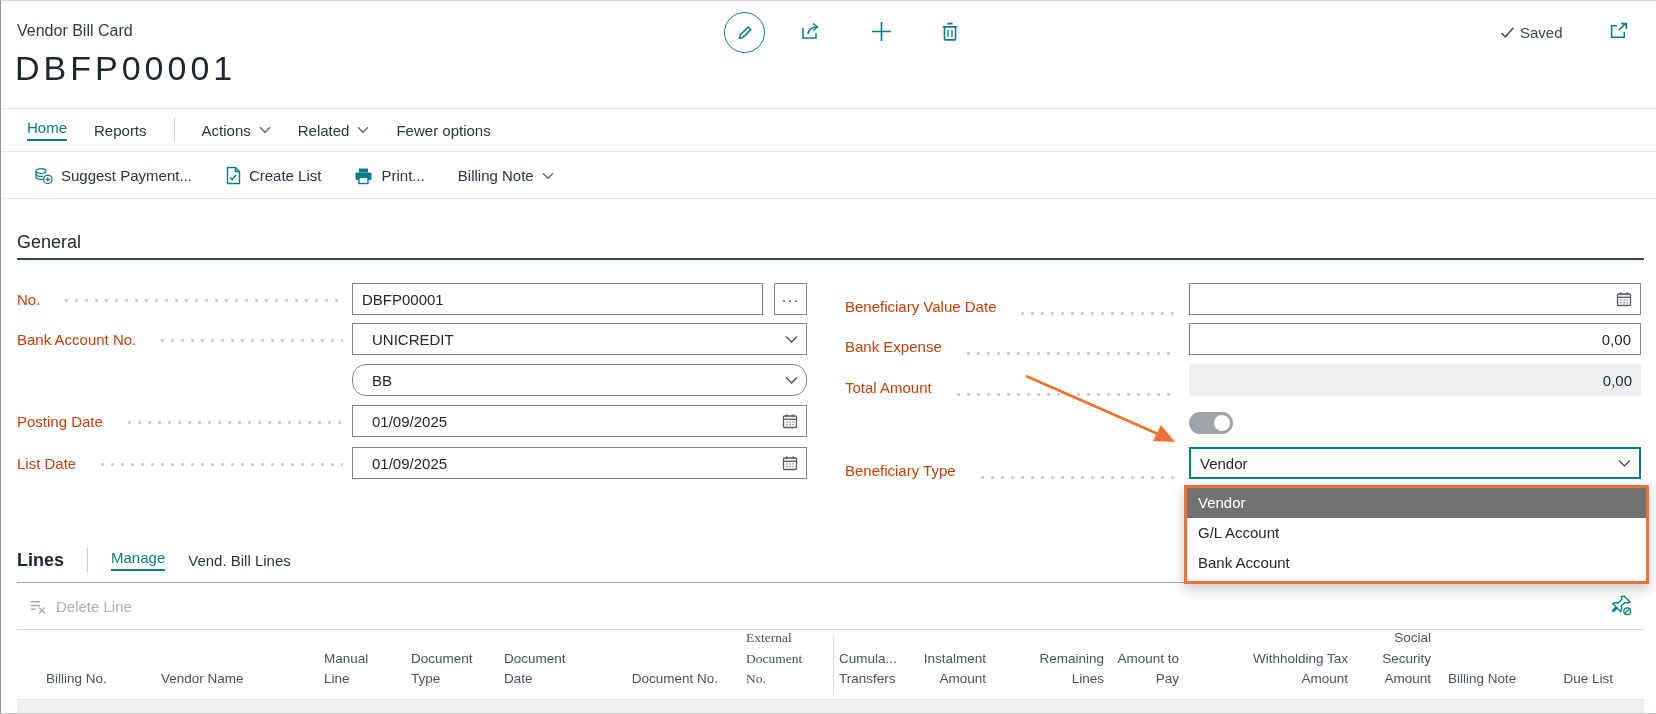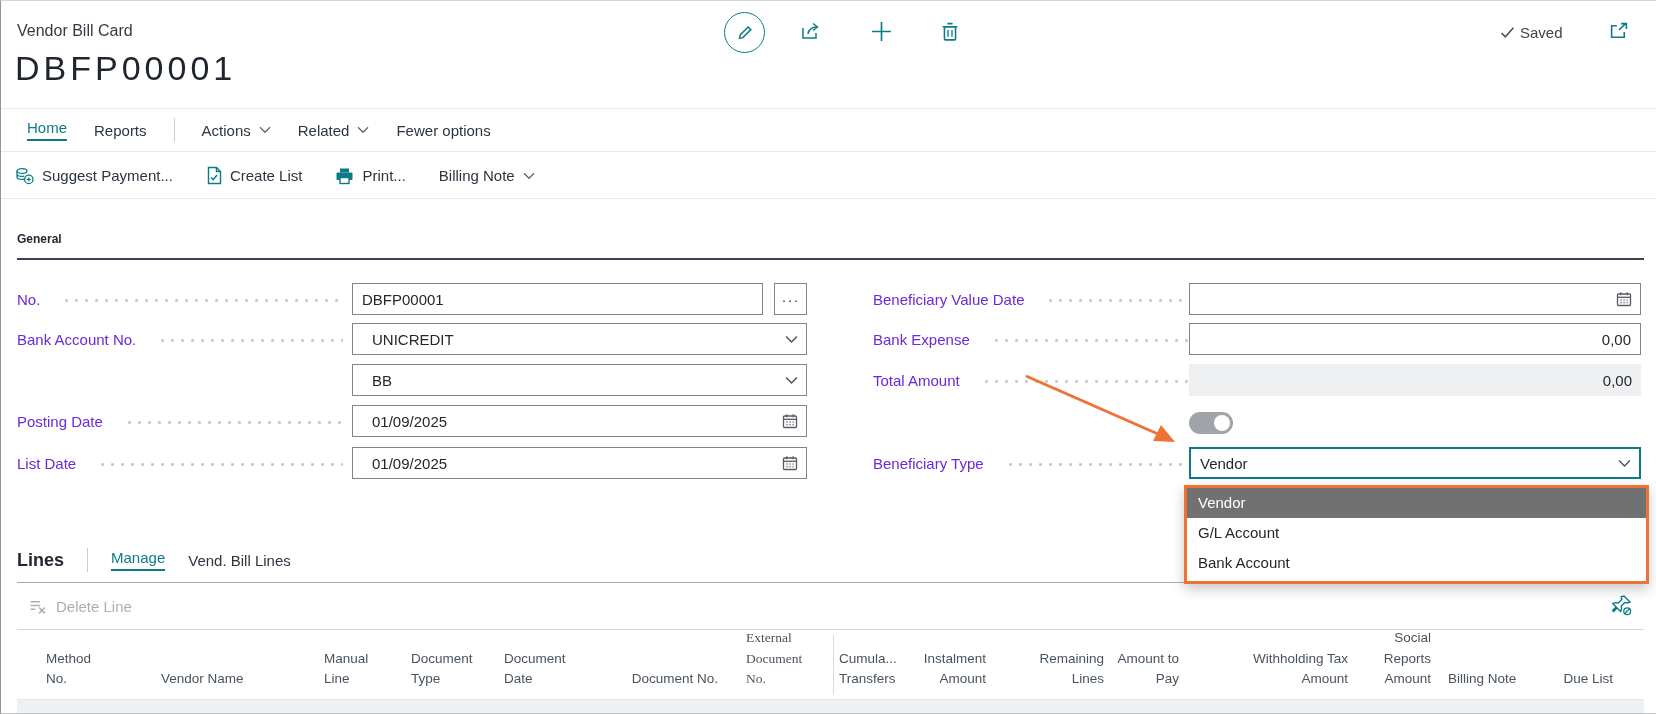--- a/index.html
+++ b/index.html
@@ -27,31 +27,31 @@
   
   .nav { position:absolute; top:107px; left:0; right:0; height:44px;
     border-top:1px solid #e6e9eb; border-bottom:1px solid #e6e9eb;
     display:flex; align-items:center; padding-left:26px; gap:27px; font-size:15px; color:#2b3540; }
   .tab { display:flex; align-items:center; gap:8px; cursor:pointer; }
   .tab.active span { color:#0b7c87; border-bottom:2px solid #0b7c87; padding-bottom:3px; }
   .vdiv { width:1px; height:24px; background:#c9cdd1; }
 
   
   .cmdbar { position:absolute; top:152px; left:0; right:0; height:46px; border-bottom:1px solid #e6e9eb;
-    display:flex; align-items:center; padding-left:14px; gap:33px; font-size:15px; color:#2b3540; }
+    display:flex; align-items:center; padding-left:33px; gap:33px; font-size:15px; color:#2b3540; }
   .cmd { display:flex; align-items:center; gap:8px; cursor:pointer; }
 
   
-  .section-title { position:absolute; left:16px; top:231px; font-size:12px; font-weight:700; color:#222831; }
+  .section-title { position:absolute; left:16px; top:231px; font-size:18px; font-weight:400; color:#222831; }
   .section-rule { position:absolute; left:16px; top:257px; width:1627px; height:2px; background:#3a4350; }
 
   .fld-label { position:absolute; height:32px; display:flex; align-items:center;
-    color:#6d28d9; font-size:15px; white-space:nowrap;gap:16px; }
+    color:#c2410c; font-size:15px; white-space:nowrap;gap:16px; }
   .fld-label.l { left:16px; width:326px; }
-  .fld-label.r { left:872px; width:330px; }
+  .fld-label.r { left:844px; width:330px;align-items:flex-end; }
   .leader { flex:1; margin-left:9px; height:3px; margin-top:2px;
     background-image:radial-gradient(circle at 1.5px 1.5px,#c6cacf 1.3px,transparent 1.6px);
     background-size:10px 3px; background-repeat:repeat-x; }
 
   .input { position:absolute; height:32px; border:1px solid #80858b; background:#fff;
     display:flex; align-items:center; font-size:15px; color:#23272e; }
   .input .val { flex:1; padding:0 9px; white-space:nowrap; overflow:hidden; }
   .input .val.num { text-align:right; }
   .input .tailicon { margin-right:8px; display:flex; flex:0 0 auto; }
   .input.disabled { border:none; background:#eef0f2; }
@@ -263,21 +263,21 @@
   <div class="assist-btn">···</div>
 
   <div class="input lcol" style="top:322px;">
     <span class="val">UNICREDIT</span>
     <span class="tailicon">
         <svg width="13" height="9" viewBox="0 0 12 8">
           <path d="M1 1.3 l5 5 5-5" fill="none" stroke="#4c5258" stroke-width="1.3"></path>
         </svg>
       </span>
   </div>
-  <div class="input lcol" style="top:363px;">
+  <div class="input lcol" style="top:363px;border-radius:14px;">
     <span class="val">BB</span>
     <span class="tailicon">
         <svg width="13" height="9" viewBox="0 0 12 8">
           <path d="M1 1.3 l5 5 5-5" fill="none" stroke="#4c5258" stroke-width="1.3"></path>
         </svg>
       </span>
   </div>
   <div class="input lcol" style="top:404px;">
     <span class="val">01/09/2025</span>
     <span class="tailicon">
@@ -380,31 +380,31 @@
       <svg width="22" height="23" viewBox="0 0 22 23">
           <path d="M13 2 l6 6 -2.6 1 -2.6-.6 -3.6 3.6 .4 2.8 -1 2.6 -3.5-3.5 -3.5 3.5 -1-1 3.5-3.5 -3.3-3.3 2.6-1 2.8.4 3.6-3.6 -.6-2.6 z" fill="none" stroke="#0b7c87" stroke-width="1.4"></path>
           <circle cx="16.2" cy="17.2" r="3.4" fill="#fff" stroke="#0b7c87" stroke-width="1.3"></circle>
           <path d="M13.9 19.5 l4.6-4.6" stroke="#0b7c87" stroke-width="1.3"></path>
         </svg>
     </span>
   </div>
   <div class="toolbar-rule"></div>
 
   <div class="col-divider"></div>
-  <div class="th c1">Method No.</div>
+  <div class="th c1">Billing No.</div>
   <div class="th c2">Vendor Name</div>
   <div class="th c3">Manual Line</div>
   <div class="th c4">Document Type</div>
   <div class="th c5">Document Date</div>
   <div class="th c6 ra">Document No.</div>
   <div class="th c7">External Document No.</div>
   <div class="th c8">Cumula... Transfers</div>
   <div class="th c9 ra">Instalment Amount</div>
   <div class="th c10 ra">Remaining Lines</div>
   <div class="th c11 ra">Amount to Pay</div>
   <div class="th c12 ra">Withholding Tax Amount</div>
-  <div class="th c13 ra">Social Reports Amount</div>
+  <div class="th c13 ra">Social Security Amount</div>
   <div class="th c14">Billing Note</div>
   <div class="th c15 ra">Due List</div>
 
   <div class="grid-row"></div>
 
 </div>
 
 </body></html>

